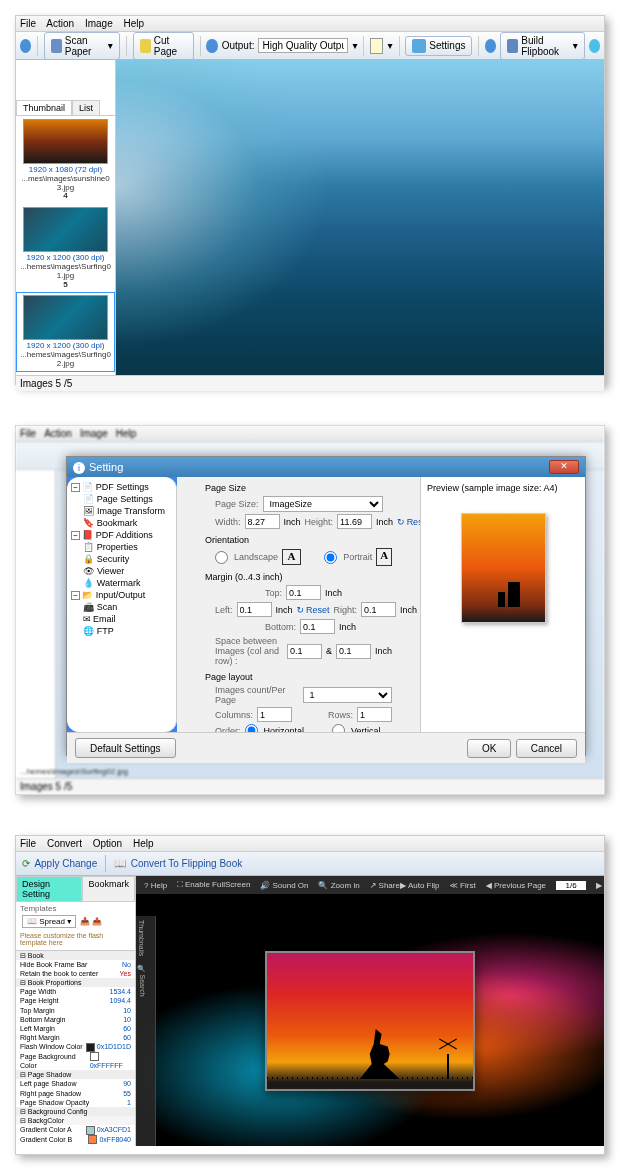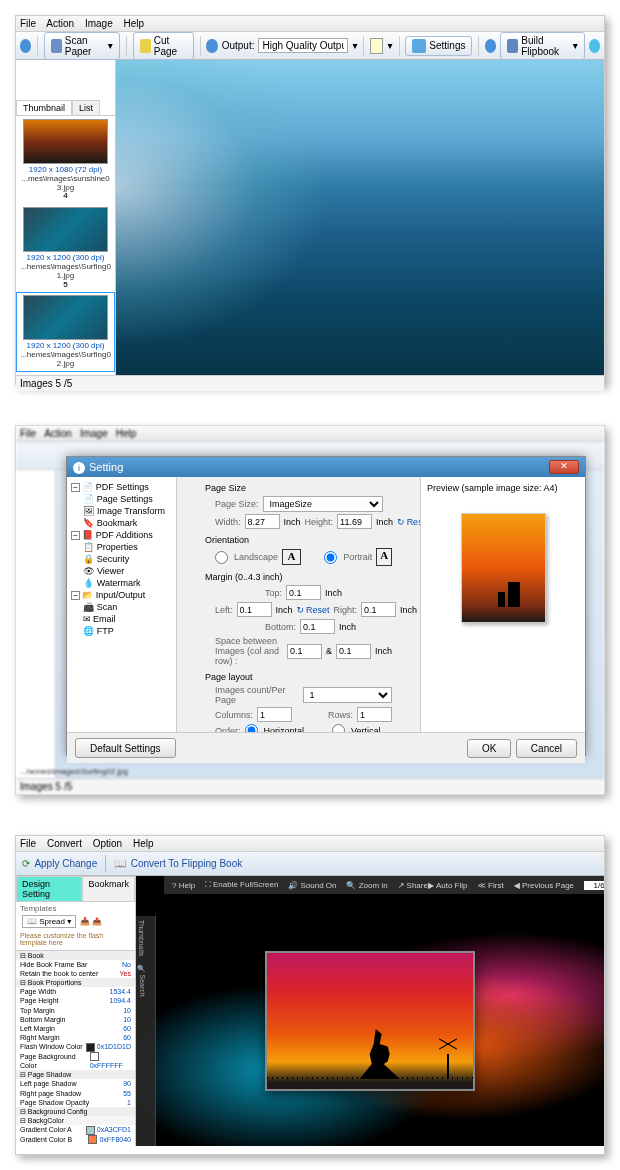--- a/index.html
+++ b/index.html
@@ -34,21 +34,21 @@
 
 .p2 { height: 370px; position: relative; }
 .p2-blur { position: absolute; inset: 0; background: linear-gradient(#e8f0f8,#d0e0f0); filter: blur(1px); }
 .p2-blur .menubar, .p2-blur .toolbar { filter: none; }
 .p2-blur .p2-body { display: flex; height: 310px; }
 .p2-blur .thumbnails { width: 40px; }
 .dialog { position: absolute; top: 30px; left: 50px; width: 520px; height: 300px; background: #3b82f6; border: 1px solid #888; box-shadow: 0 0 10px rgba(0,0,0,0.4); }
 .dlg-title { background: linear-gradient(#5a9fd8,#3a7fb8); color: #fff; font-size: 11px; padding: 3px 6px; display: flex; justify-content: space-between; align-items: center; }
 .dlg-close { background: linear-gradient(#e87560,#c84530); color: #fff; width: 30px; height: 14px; text-align: center; font-size: 9px; border: 1px solid #a03020; border-radius: 2px; cursor: pointer; }
 .dlg-body { display: flex; height: 255px; }
-.tree { width: 110px; border-right: 1px solid #ccc; background: #fff; font-size: 9px; padding: 4px 2px; overflow: hidden; }
+.tree { width: 110px; border-right: 1px solid #ccc; background: #fff; font-size: 9px; padding: 4px 2px; overflow: hidden; border-radius: 12px; }
 .tree-item { padding: 1px 0 1px 14px; cursor: pointer; white-space: nowrap; }
 .tree-item.root { padding-left: 2px; }
 .tree-ico { display: inline-block; width: 9px; height: 9px; margin-right: 2px; vertical-align: middle; }
 .tree-ico.minus { border: 1px solid #888; text-align: center; line-height: 7px; font-size: 8px; }
 .form { flex: 1; padding: 6px 28px; font-size: 9px; background: #f0f0f0; overflow: hidden; }
 .fgroup { margin-bottom: 6px; }
 .fgroup-title { font-size: 9px; margin-bottom: 3px; }
 .frow { display: flex; align-items: center; gap: 4px; margin: 2px 0 2px 10px; font-size: 9px; }
 .frow label { color: #666; }
 .finput { border: 1px solid #aaa; font-size: 9px; padding: 0 2px; width: 35px; height: 15px; }
@@ -72,21 +72,21 @@
 .dp-tabs { display: flex; font-size: 9px; border-bottom: 1px solid #ccc; }
 .dp-tab { padding: 2px 5px; border: 1px solid #ccc; border-bottom: none; background: #f0f0f0; }
 .dp-tab.active { background: #5eead4; }
 .dp-section { padding: 2px 4px; }
 .dp-spread { border: 1px solid #aaa; padding: 1px 4px; display: inline-block; margin: 2px; }
 .dp-row { display: flex; justify-content: space-between; padding: 0 4px; font-size: 7px; line-height: 1.3; }
 .dp-val { color: #0050b8; }
 .dp-val.red { color: #c00; }
 .dp-colorbox { width: 9px; height: 9px; border: 1px solid #666; display: inline-block; vertical-align: middle; margin-right: 2px; }
 .stage { flex: 1; background: #000; position: relative; overflow: hidden; }
-.stage-bar { background: #2a2a2a; color: #ccc; font-size: 8px; padding: 4px 8px; display: flex; justify-content: space-between; align-items: center; margin-left: 28px; }
+.stage-bar { background: #2a2a2a; color: #ccc; font-size: 8px; padding: 4px 8px; display: flex; justify-content: space-between; align-items: center; }
 .stage-bar-left, .stage-bar-right { display: flex; gap: 10px; align-items: center; }
 .stage-ctrl { cursor: pointer; white-space: nowrap; }
 .page-input { width: 30px; font-size: 8px; padding: 0 2px; border: none; text-align: center; }
 .stage-canvas { position: absolute; top: 20px; left: 0; right: 0; bottom: 0; background: radial-gradient(ellipse at 30% 70%, #0891b2 0%, transparent 35%), radial-gradient(ellipse at 70% 60%, #ea580c 0%, transparent 35%), radial-gradient(ellipse at 80% 40%, #db2777 0%, transparent 30%), #000; }
 .stage-thumbs { position: absolute; left: 0; top: 20px; bottom: 0; width: 20px; background: rgba(40,40,40,0.9); border-right: 1px solid #444; }
 .stage-thumbs-label { color: #aaa; font-size: 7px; writing-mode: vertical-rl; padding: 4px 2px; }
 .flipbook { position: absolute; left: 50%; top: 50%; transform: translate(-50%,-50%); width: 210px; height: 140px; background: linear-gradient(180deg,#be185d 0%,#dc2626 30%,#ea580c 60%,#f59e0b 80%,#1c1917 95%); border: 2px solid #888; box-shadow: 0 4px 12px rgba(0,0,0,0.6); }
 .rooster { position: absolute; bottom: 10px; left: 45%; width: 40px; height: 50px; background: #000; clip-path: polygon(40% 0%, 55% 10%, 50% 30%, 70% 35%, 75% 50%, 70% 65%, 60% 70%, 100% 100%, 0% 100%, 30% 70%, 25% 50%, 35% 30%); }
 .windmill { position: absolute; bottom: 10px; right: 15px; width: 20px; height: 45px; }
 .windmill-blades { width: 20px; height: 20px; position: relative; }

